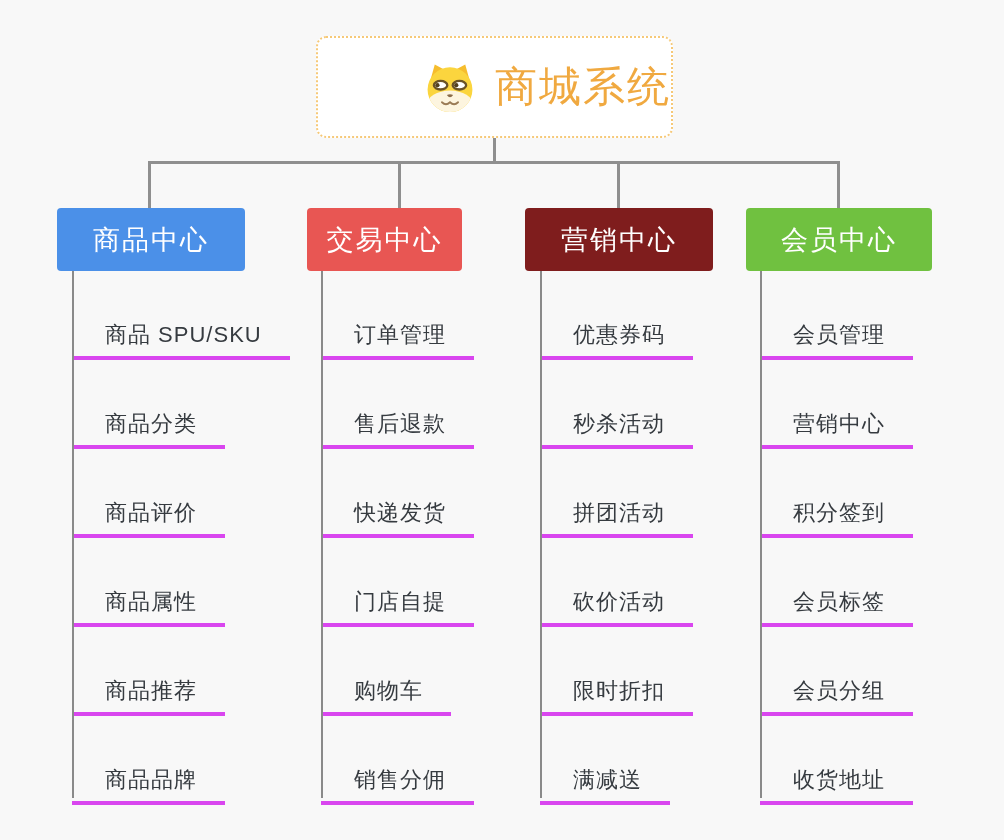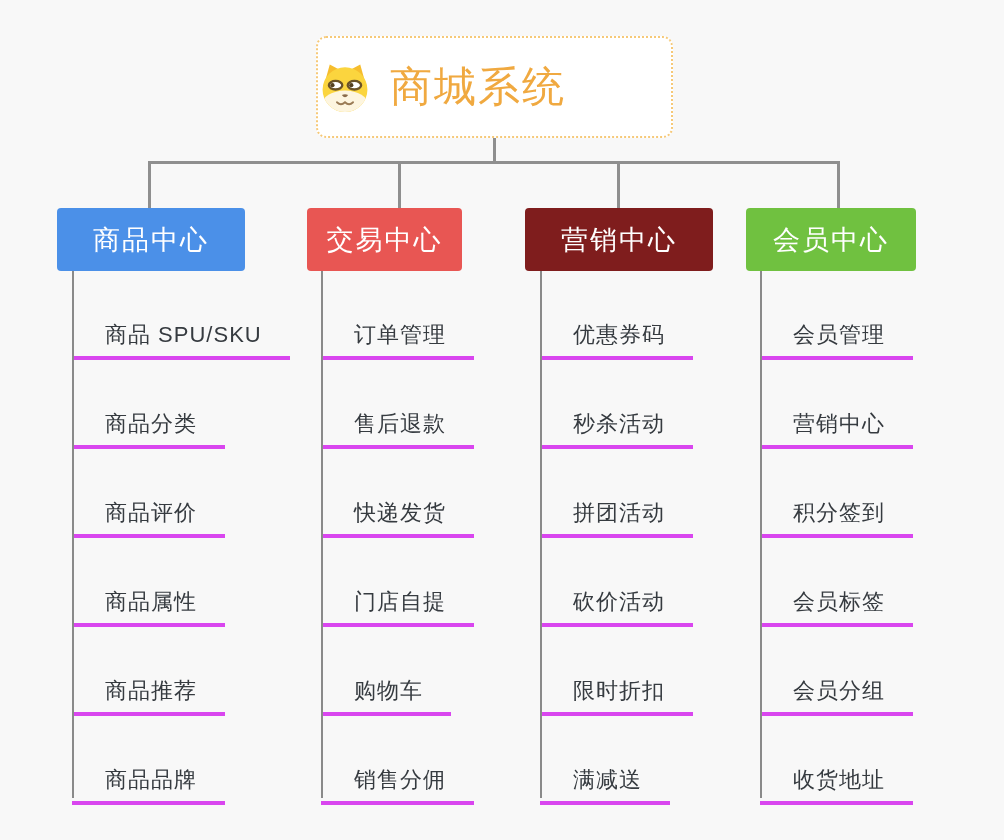--- a/index.html
+++ b/index.html
@@ -12,21 +12,21 @@
   }
   .canvas { position: absolute; inset: 0; width: 1004px; height: 840px; }
 
   
   .root-node {
     position: absolute; left: 316px; top: 36px;
     width: 357px; height: 102px;
     background: #ffffff;
     border: 2px dotted #f6c978;
     border-radius: 10px;
-    display: flex; align-items: center; justify-content: flex-start;
+    display: flex; align-items: center; justify-content: flex-end;
     gap: 18px;
   }
   .root-title {
     font-size: 42px; font-weight: 500;
     color: #f0a940; letter-spacing: 2px;
     line-height: 1;
   }
   .dog-icon { width: 54px; height: 52px; flex: 0 0 auto; }
 
   
@@ -42,21 +42,21 @@
   .branch-node {
     position: absolute; top: 208px; height: 63px;
     border-radius: 4px;
     display: flex; align-items: center; justify-content: center;
     color: #ffffff; font-size: 27px; font-weight: 400;
     letter-spacing: 2px;
   }
   .b0 { left: 57px;  width: 188px; }
   .b1 { left: 307px; width: 155px; }
   .b2 { left: 525px; width: 188px; }
-  .b3 { left: 746px; width: 170px; }
+  .b3 { left: 746px; width: 186px; }
 
   
   .leaf-column {
     position: absolute; top: 271px;
     display: flex; flex-direction: column; align-items: flex-start;
   }
   .c0 { left: 72px; }
   .c1 { left: 321px; }
   .c2 { left: 540px; }
   .c3 { left: 760px; }

